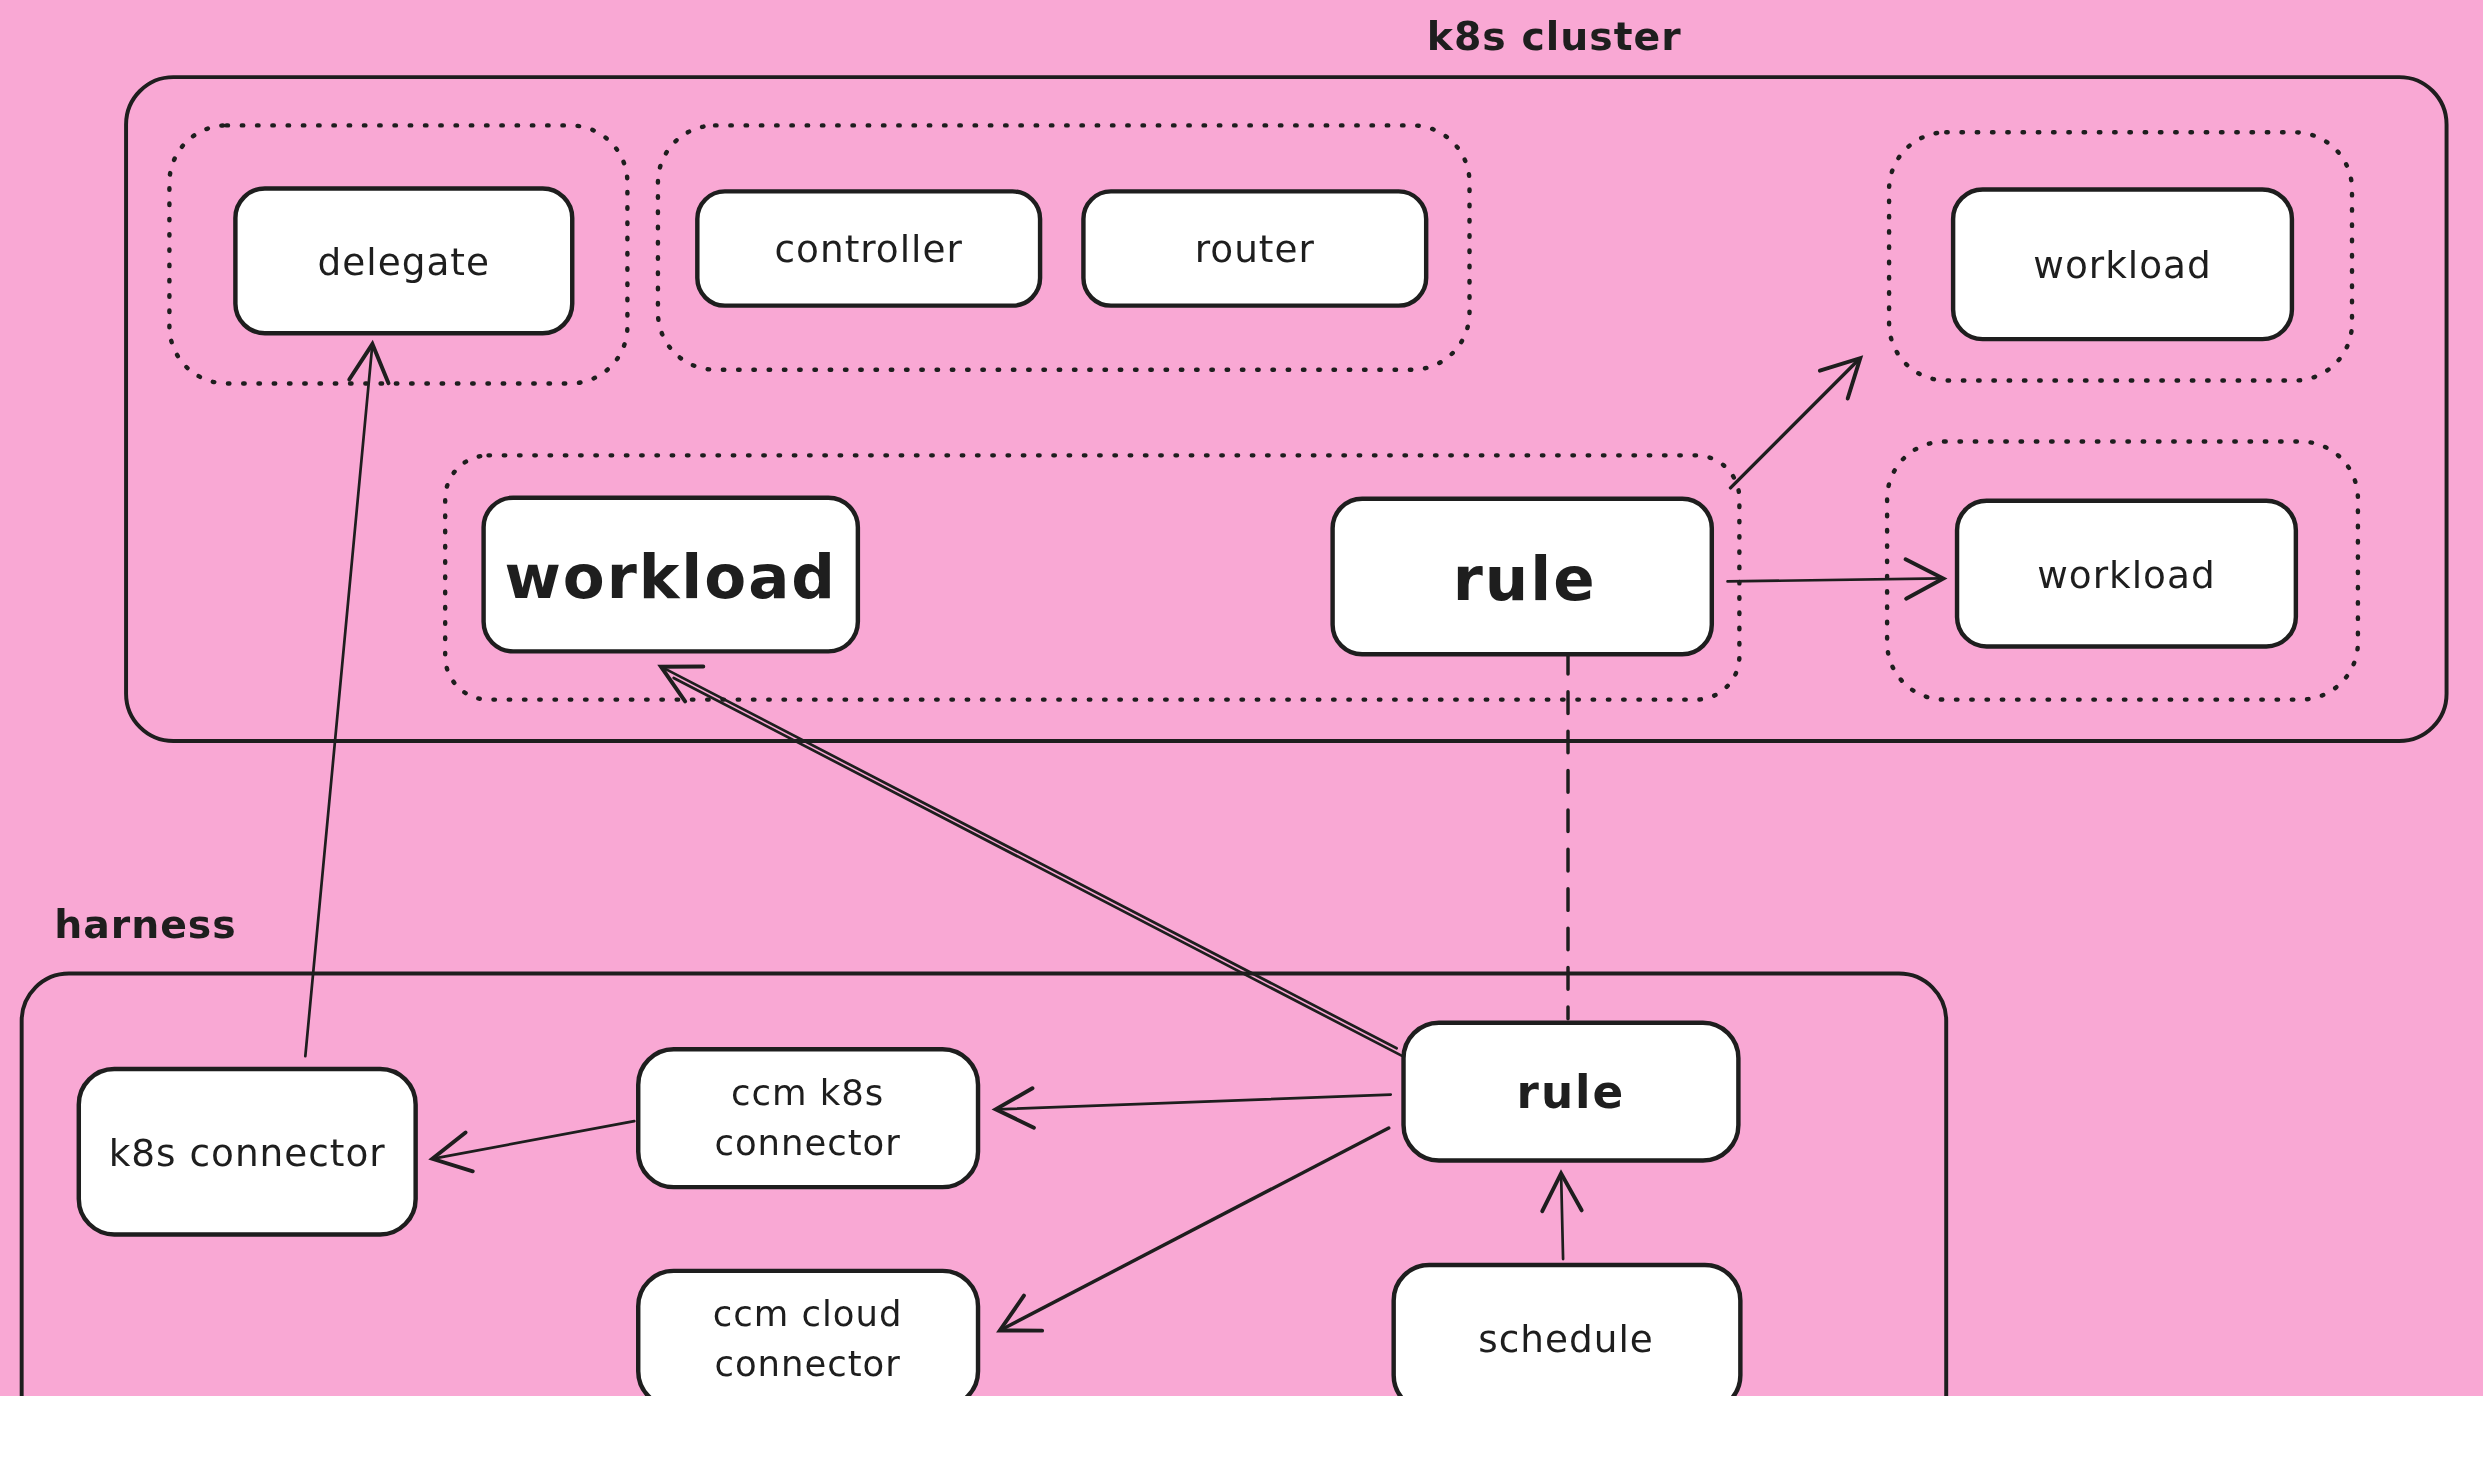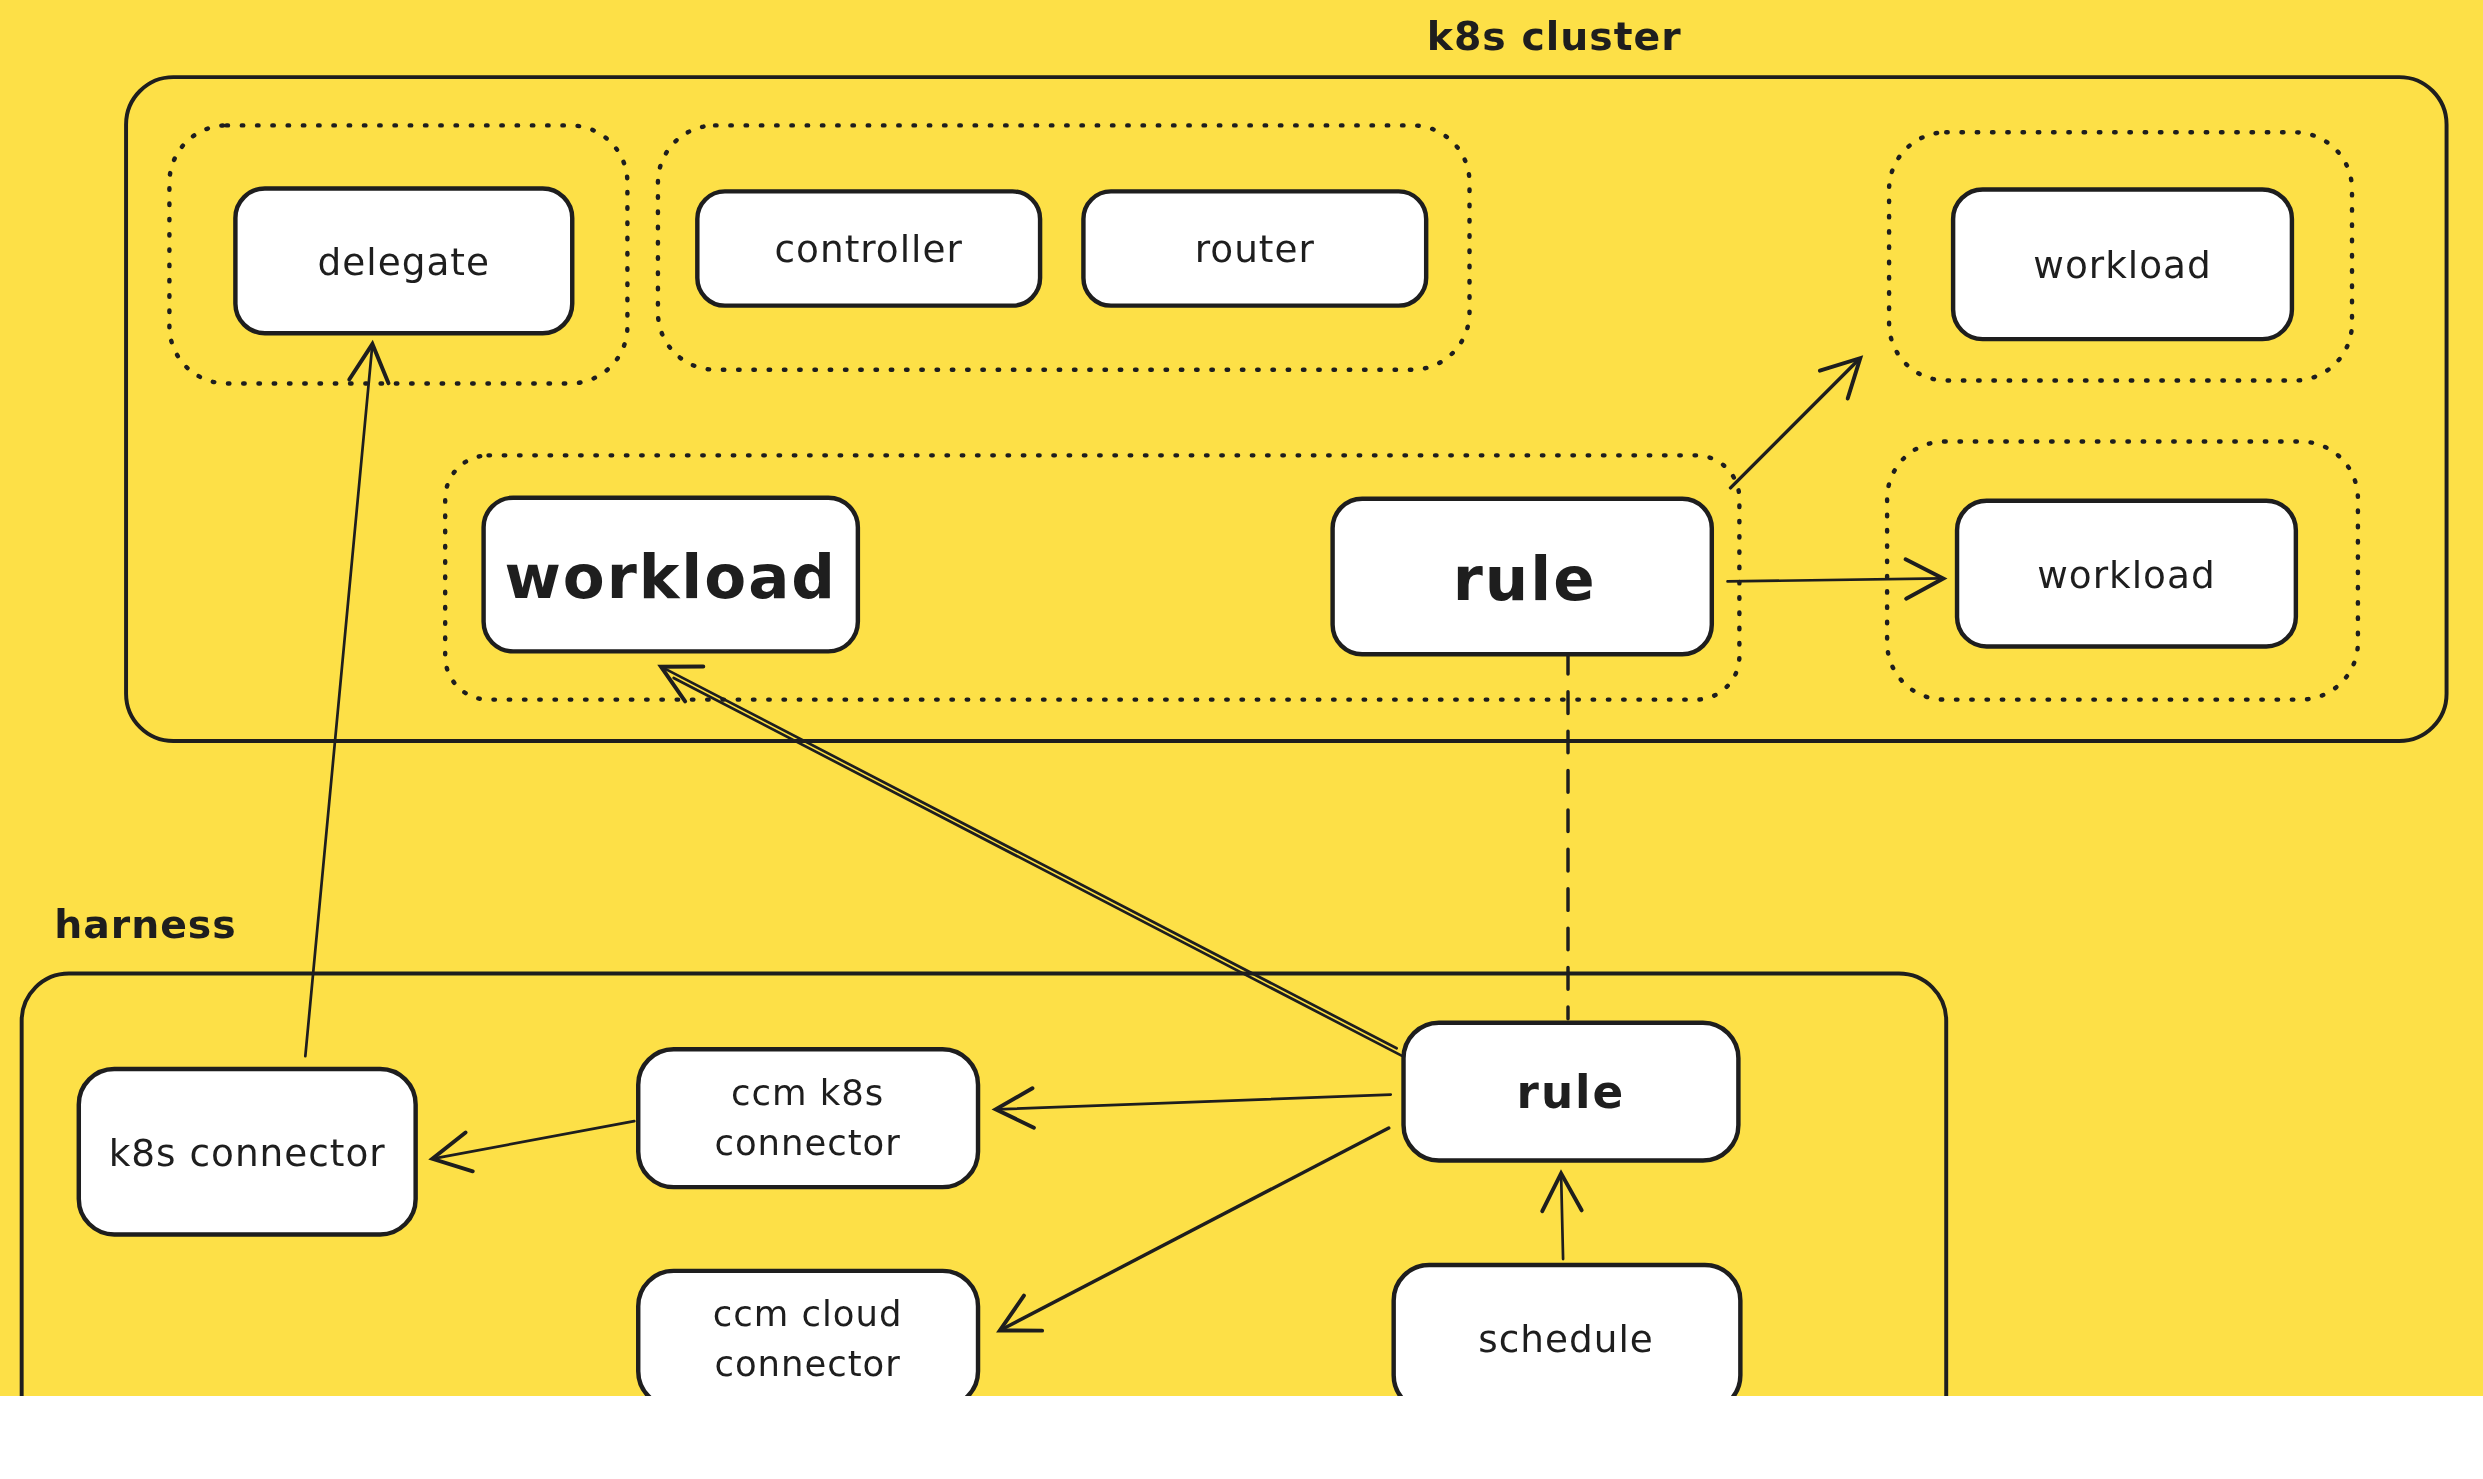--- a/index.html
+++ b/index.html
@@ -3,21 +3,21 @@
 <meta charset="utf-8">
 <style>
   html, body {
     margin: 0;
     padding: 0;
     background: #ffffff;
   }
   .stage {
     width: 2483px;
     height: 1396px;
-    background: #fde047;
+    background: #f9a8d4;
     position: relative;
   }
   svg { display: block; }
   text {
     font-family: "DejaVu Sans", "Liberation Sans", sans-serif;
     fill: #1e1e1e;
   }
   .cluster-label { font-size: 40px; font-weight: 600; letter-spacing: 1px; }
   .node-label   { font-size: 38px; font-weight: 500; letter-spacing: 1px; }
   .node-label-sm{ font-size: 36px; font-weight: 500; letter-spacing: 1px; }

